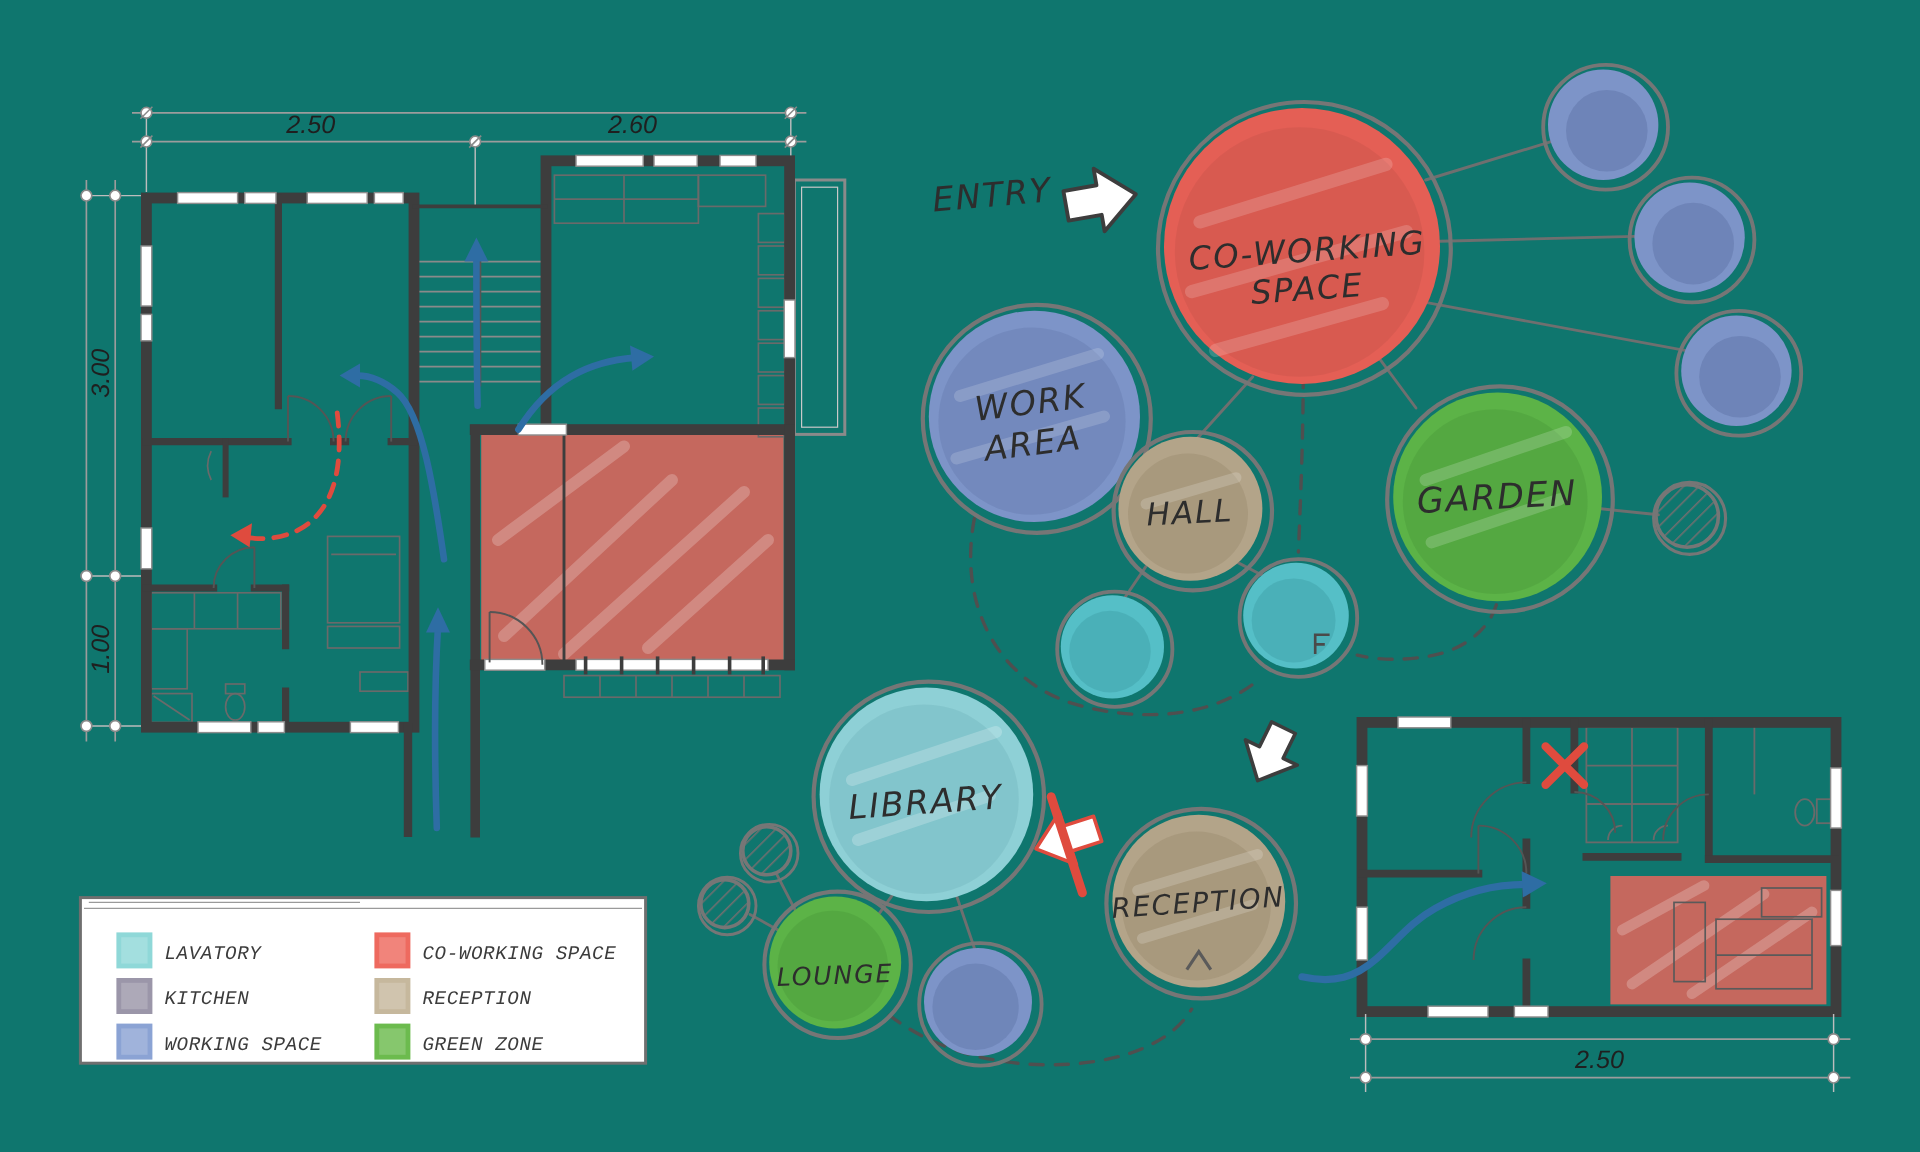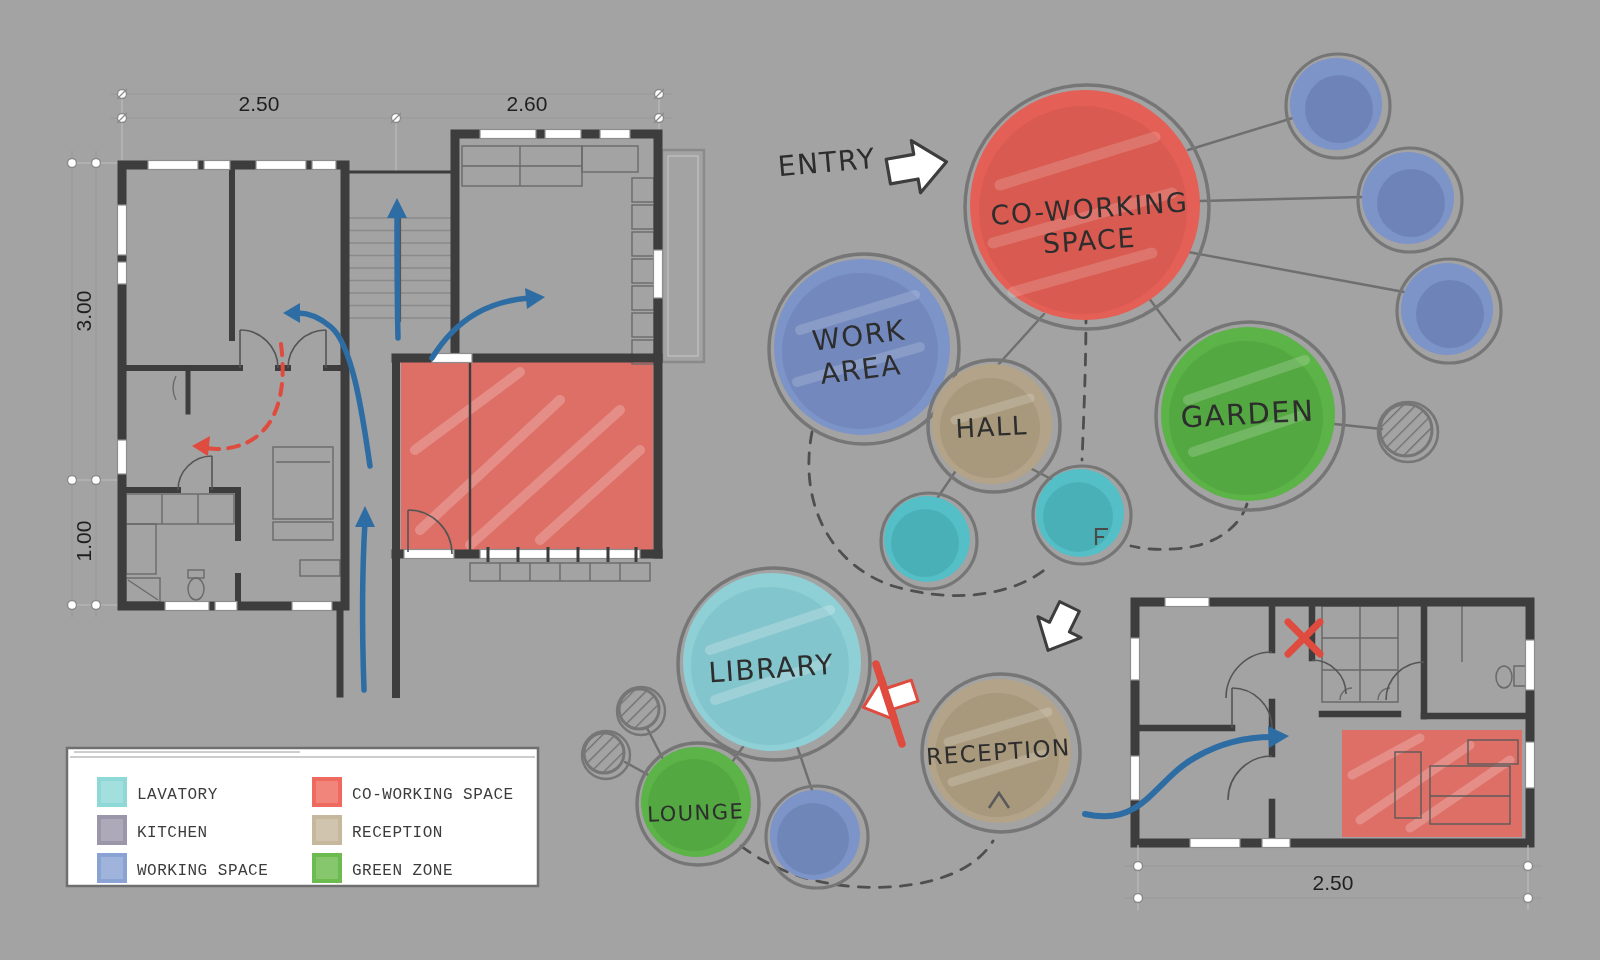--- a/index.html
+++ b/index.html
@@ -1,16 +1,16 @@
 <!DOCTYPE html>
 <html><head>
 <meta charset="utf-8">
 <style>
   html,body{margin:0;padding:0;background:#ffffff;}
-  .stage{position:relative;width:1600px;height:960px;background:#a3a3a3;overflow:hidden;}
+  .stage{position:relative;width:1600px;height:960px;background:#0f766e;overflow:hidden;font-style:italic;}
   svg{display:block;}
   .hand{font-family:"DejaVu Sans",sans-serif;fill:#2d2d2d;letter-spacing:1.5px;}
   .dim{font-family:"Liberation Sans",sans-serif;fill:#1f1f1f;font-size:21px;}
   .leg{font-family:"Liberation Mono",monospace;fill:#3c3c3c;font-size:16px;letter-spacing:.5px;}
 </style>
 </head>
 <body>
 
 <div class="stage">
 <svg width="1600" height="960" viewBox="0 0 1600 960" xmlns="http://www.w3.org/2000/svg">

